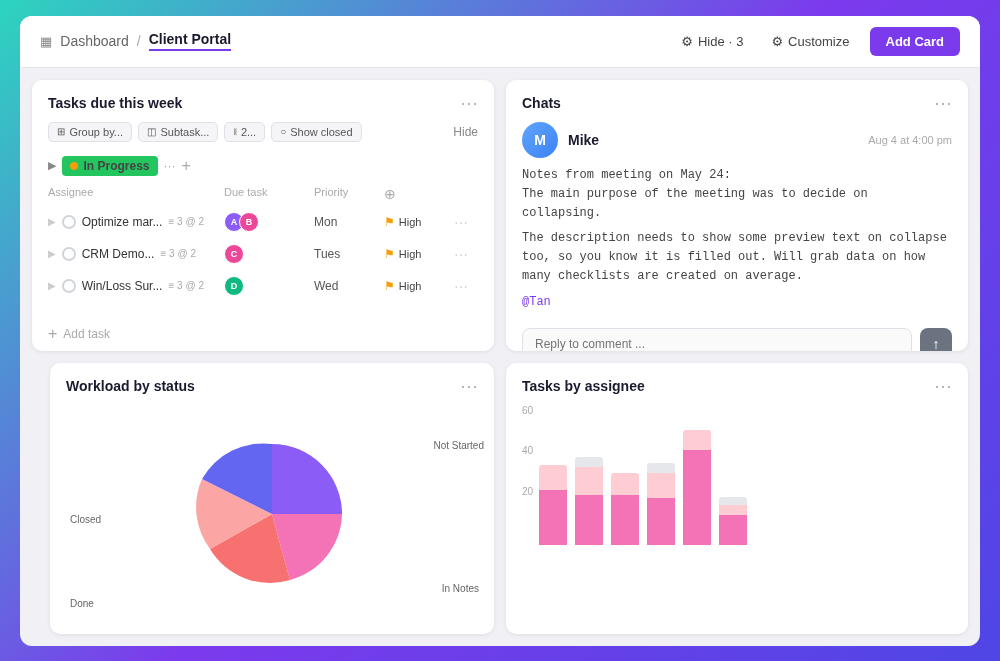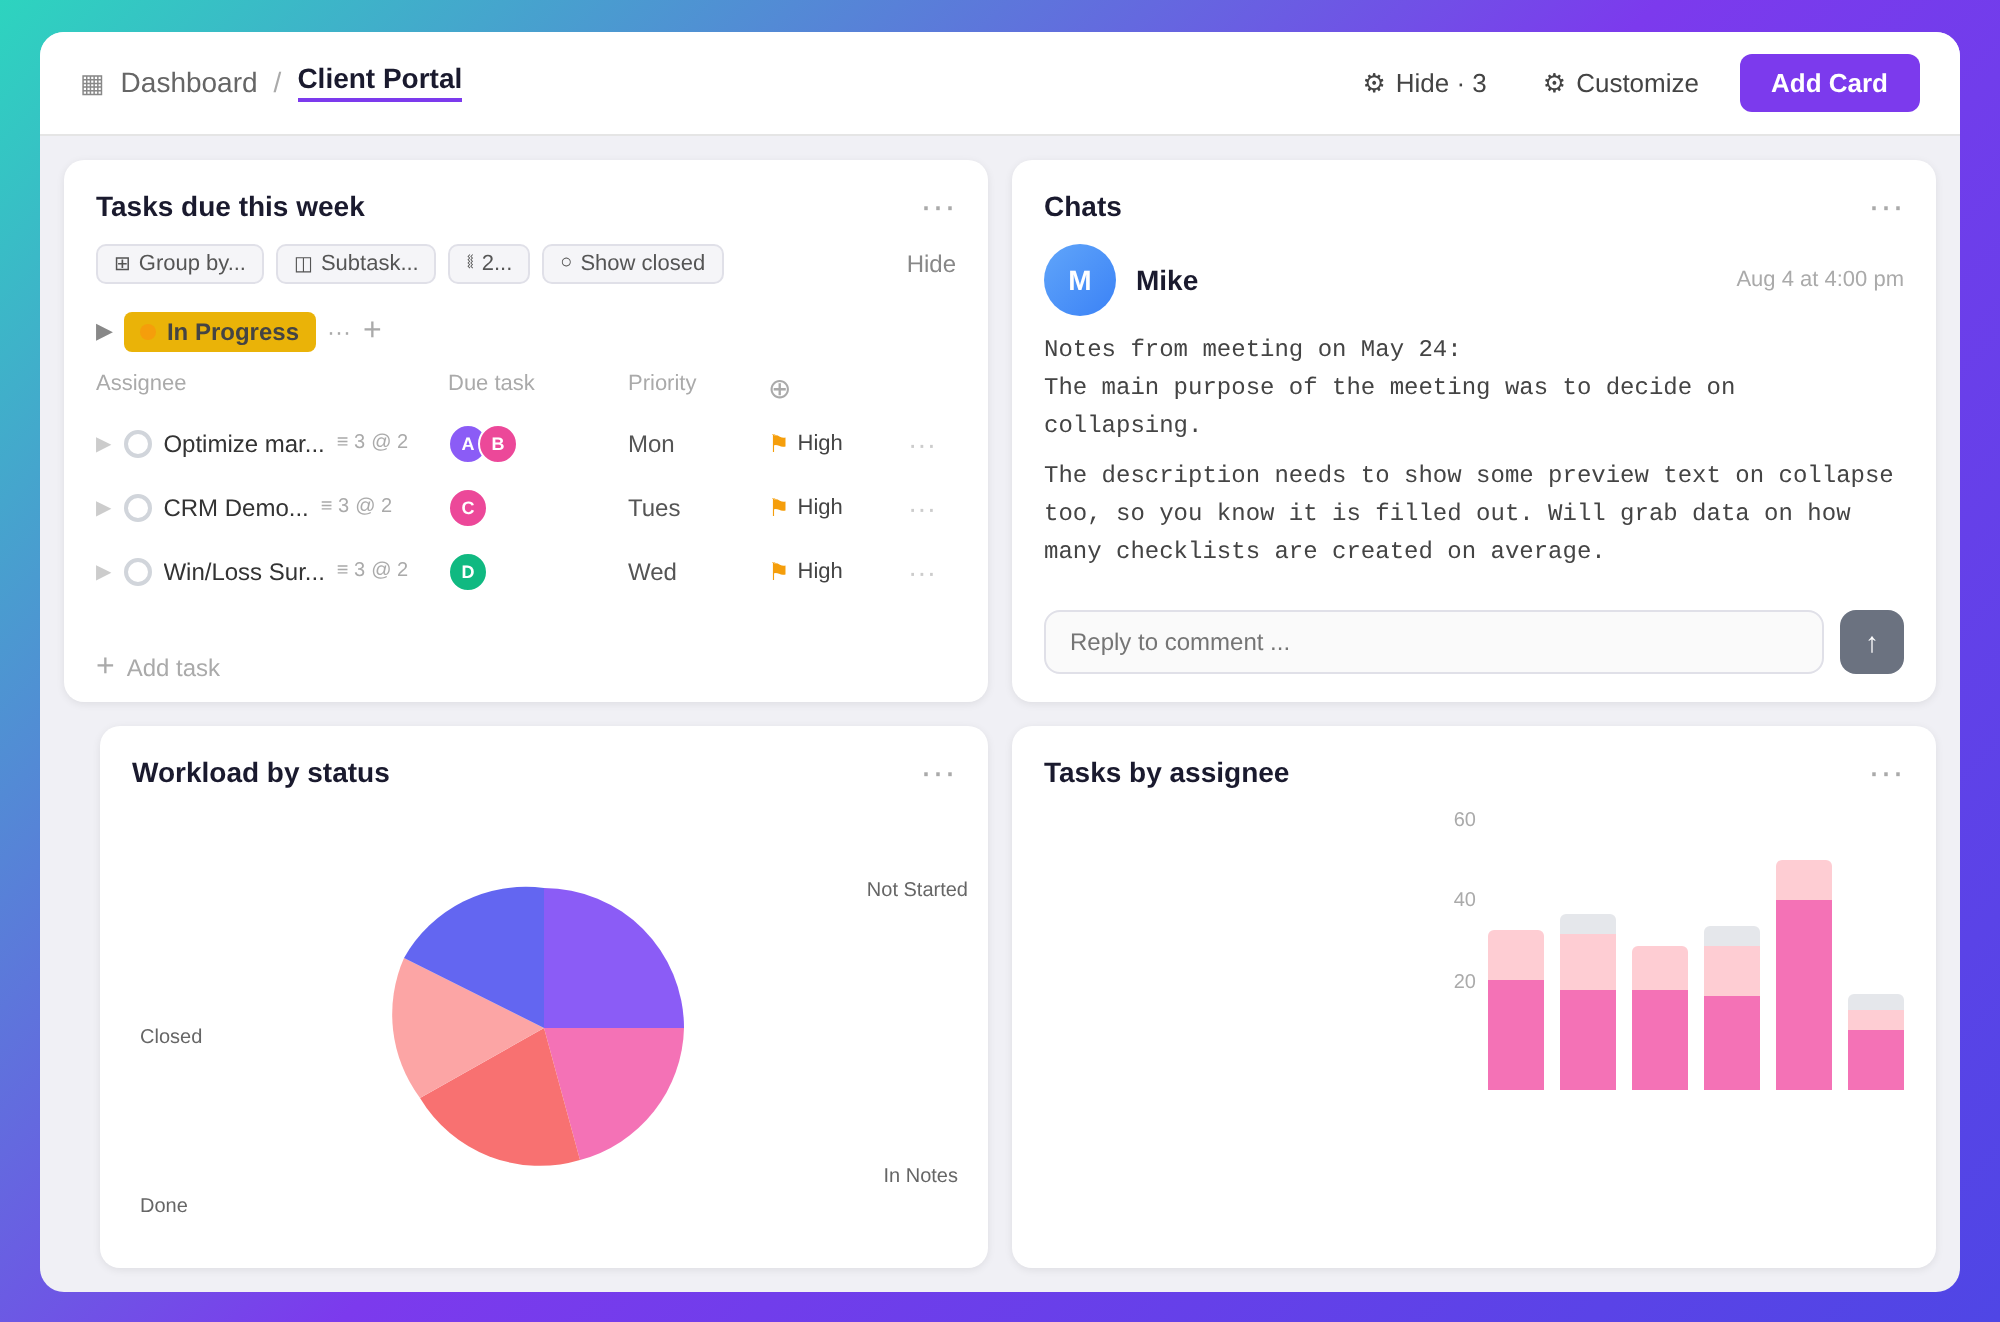--- a/index.html
+++ b/index.html
@@ -168,21 +168,21 @@
       color: #888;
       font-size: 11px;
     }
     .status-indicator {
       display: flex;
       align-items: center;
       gap: 5px;
       font-size: 12px;
       font-weight: 600;
       color: #444;
-      background: #eab308;
+      background: #22c55e;
       padding: 3px 8px;
       border-radius: 4px;
     }
     .status-dot {
       width: 8px;
       height: 8px;
       border-radius: 50%;
       background: #f59e0b;
     }
     .status-more { color: #aaa; font-size: 12px; }
@@ -385,22 +385,20 @@
 
     
     .assignee-card {
       grid-column: 2;
       grid-row: 2;
     }
     .bar-chart {
       flex: 1;
       padding: 0 16px 10px;
       display: flex;
-      flex-direction: column;
-      align-items: flex-end;
     }
     .y-axis {
       display: flex;
       flex-direction: column;
       justify-content: space-between;
       height: 140px;
       margin-right: 6px;
       padding-bottom: 18px;
     }
     .y-label {
@@ -584,20 +582,21 @@
           <div class="user-avatar">
             <span>M</span>
           </div>
           <span class="user-name">Mike</span>
           <span class="chat-time">Aug 4 at 4:00 pm</span>
         </div>
         <div class="chat-body">
           <div>Notes from meeting on May 24:</div>
           <div>The main purpose of the meeting was to decide on collapsing.</div>
           <div style="margin-top:6px;">The description needs to show some preview text on collapse too, so you know it is filled out. Will grab data on how many checklists are created on average.</div>
+          <div style="margin-top:6px;"><span class="chat-mention">@Tan</span></div>
         </div>
       </div>
       <div class="chat-reply-row">
         <input class="chat-input" placeholder="Reply to comment ..." type="text" style="">
         <button class="send-btn">
           <span>↑</span>
         </button>
       </div>
     </div>
 

